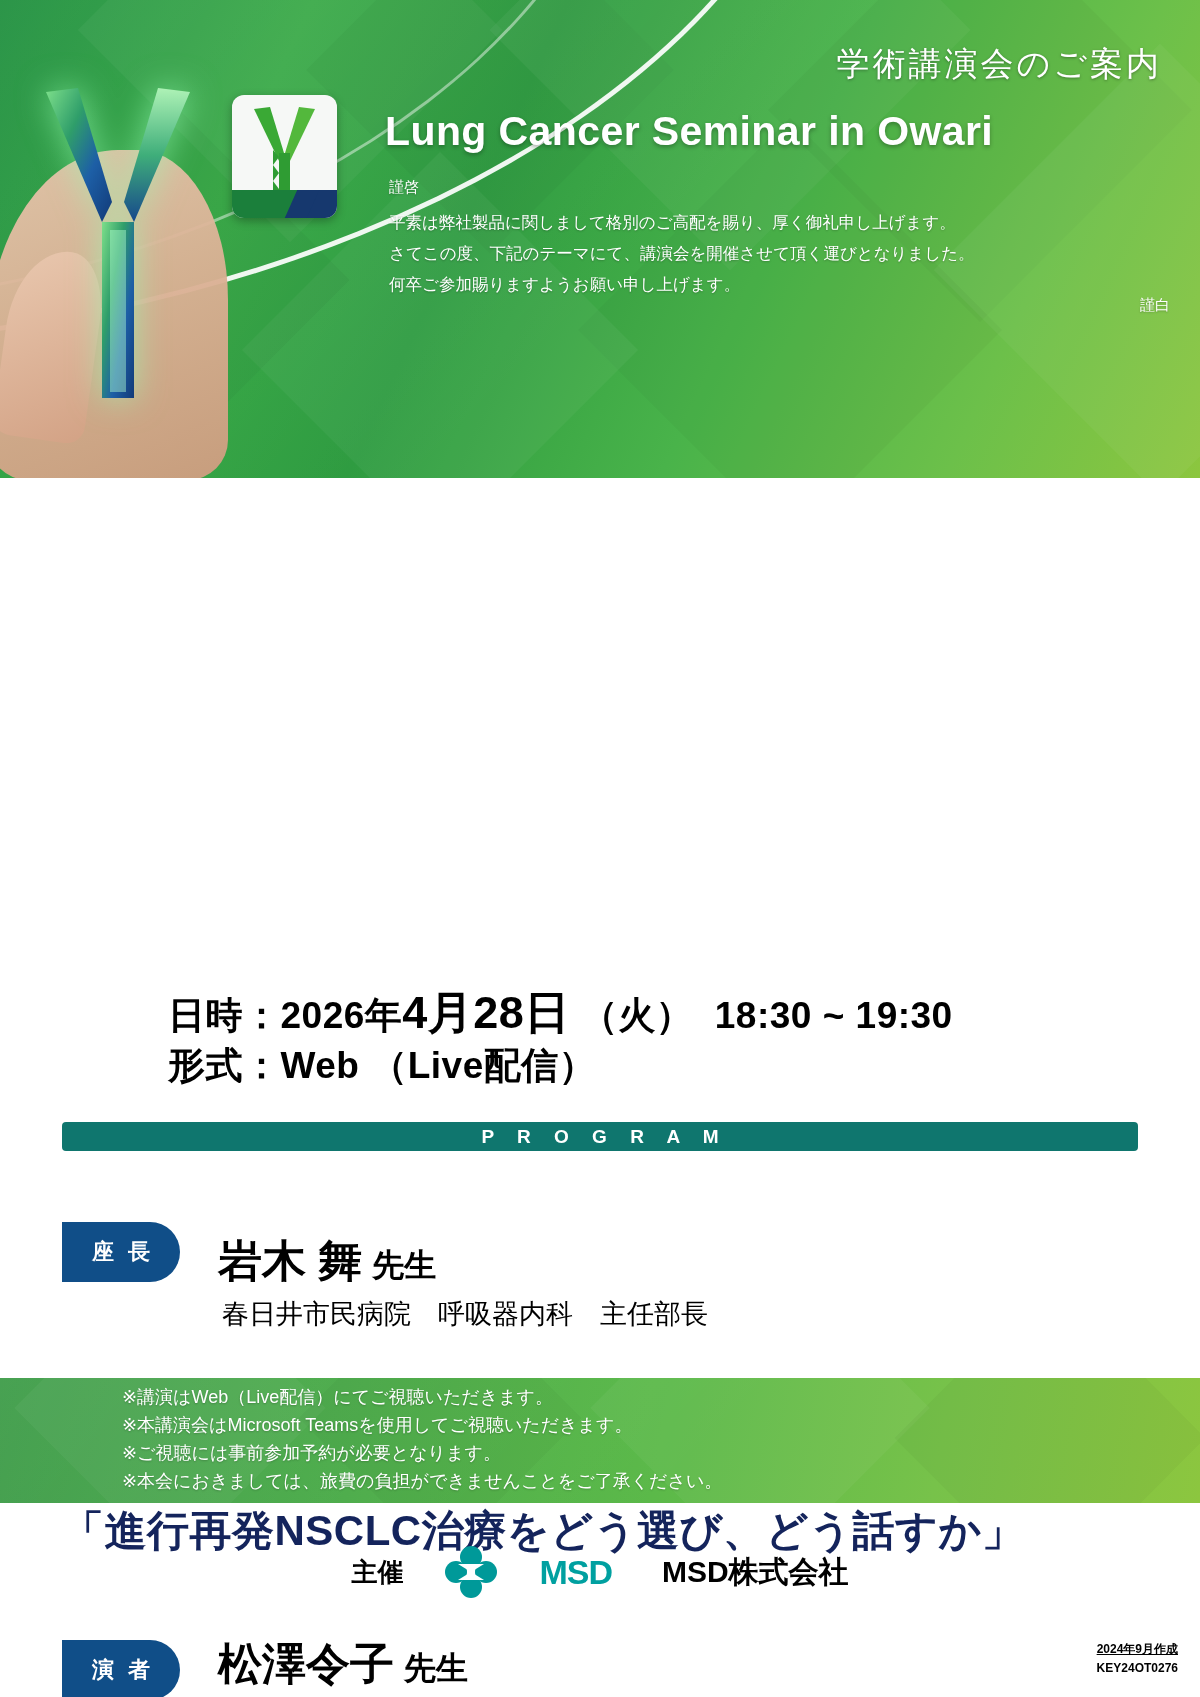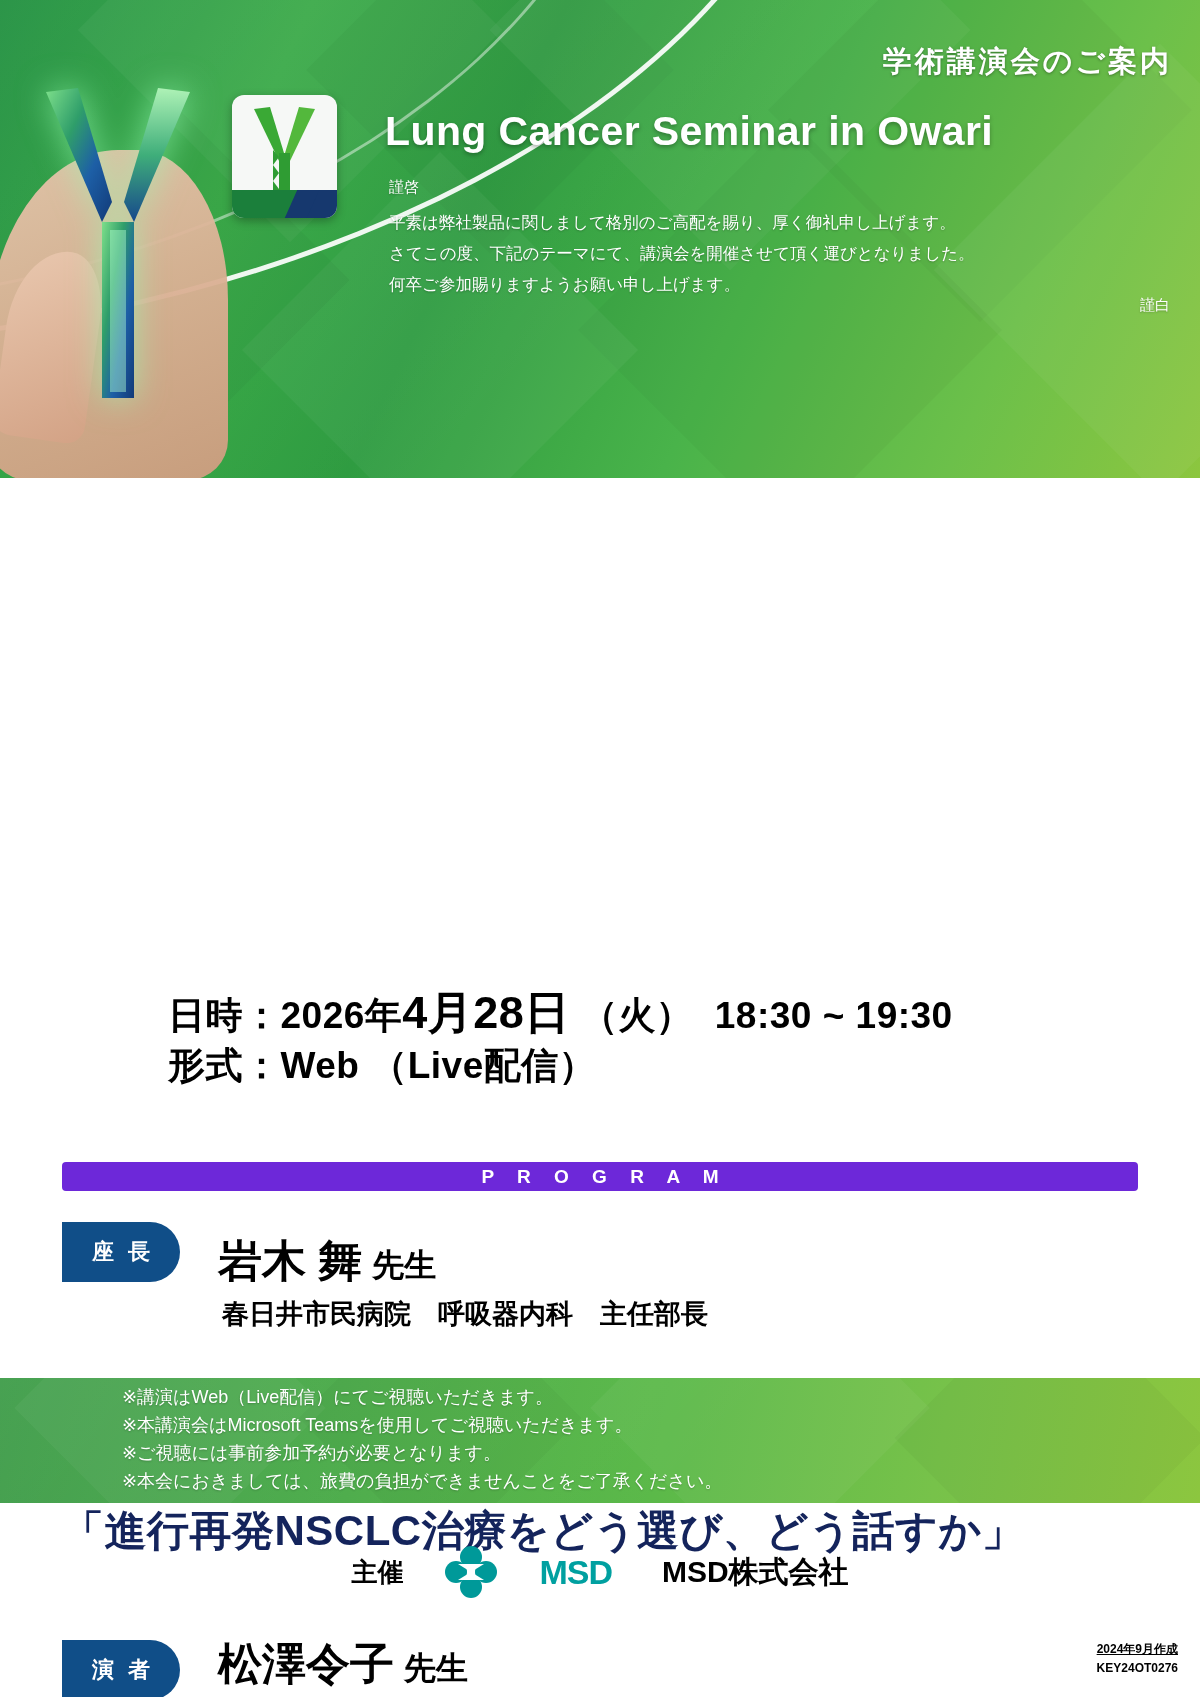--- a/index.html
+++ b/index.html
@@ -38,22 +38,22 @@
   .swoosh2{
     position:absolute; left:-160px; top:-250px;
     width:820px; height:520px;
     border:3px solid rgba(255,255,255,.45);
     border-radius:0 0 100% 0;
     border-top:none; border-left:none;
     transform:rotate(-5deg);
   }
 
   .header-eyebrow {
-    position:absolute; right:28px; top:42px;
-    color:#ffffff; font-size:29px; font-weight:bold;
+    position:absolute; right:38px; top:42px;
+    color:#ffffff; font-size:33px; font-weight:normal;
     letter-spacing:3px;
     text-shadow:0 1px 3px rgba(0,0,0,.35);
   }
 
   
   .art-hand {
     position:absolute; left:-12px; top:150px;
     width:240px; height:330px;
     background:linear-gradient(160deg,#e8c6ad 0%,#dcb296 45%,#cf9d80 100%);
     border-radius:130px 90px 40px 40px / 190px 150px 40px 40px;
@@ -136,25 +136,24 @@
   .datetime .big { font-size:45px; }
   .format {
     position:absolute; left:168px; top:563px;
     font-size:37px; font-weight:bold; color:#000;
     letter-spacing:.5px;
   }
 
   .program-bar {
     position:absolute; left:62px; top:644px;
     width:1076px; height:29px;
-    background:#6d28d9; border-radius:4px;
+    background:#0f766e; border-radius:4px;
     color:#fff; font-size:19px; font-weight:bold;
     letter-spacing:9px; text-align:center; line-height:29px;
     text-indent:9px;
-    margin-top:40px;
   }
 
   .badge {
     position:absolute;
     width:118px; height:60px;
     background:#104e88;
     border-radius:0 30px 30px 0;
     color:#fff; font-size:22px; font-weight:bold;
     display:flex; align-items:center; justify-content:center;
     letter-spacing:4px; text-indent:4px;
@@ -164,21 +163,21 @@
 
   .person-name {
     position:absolute; font-weight:bold; color:#000;
     font-size:44px; white-space:nowrap;
   }
   .person-name .hon { font-size:32px; margin-left:10px; }
   .person-name.chair { left:218px; top:739px;margin-top:15px; }
   .person-name.speaker { left:218px; top:1157px; }
 
   .person-affil {
-    position:absolute; font-weight:bold; color:#000;
+    position:absolute; font-weight:normal; color:#000;
     font-size:27px; white-space:nowrap;
   }
   .person-affil.chair { left:222px; top:818px; }
 
   
   .lec-banner { position:absolute; left:40px; top:905px; width:1100px; height:56px; }
   .lec-shape {
     position:absolute; left:0; top:0; width:200px; height:52px;
     background:#0f7a3d;
   }

